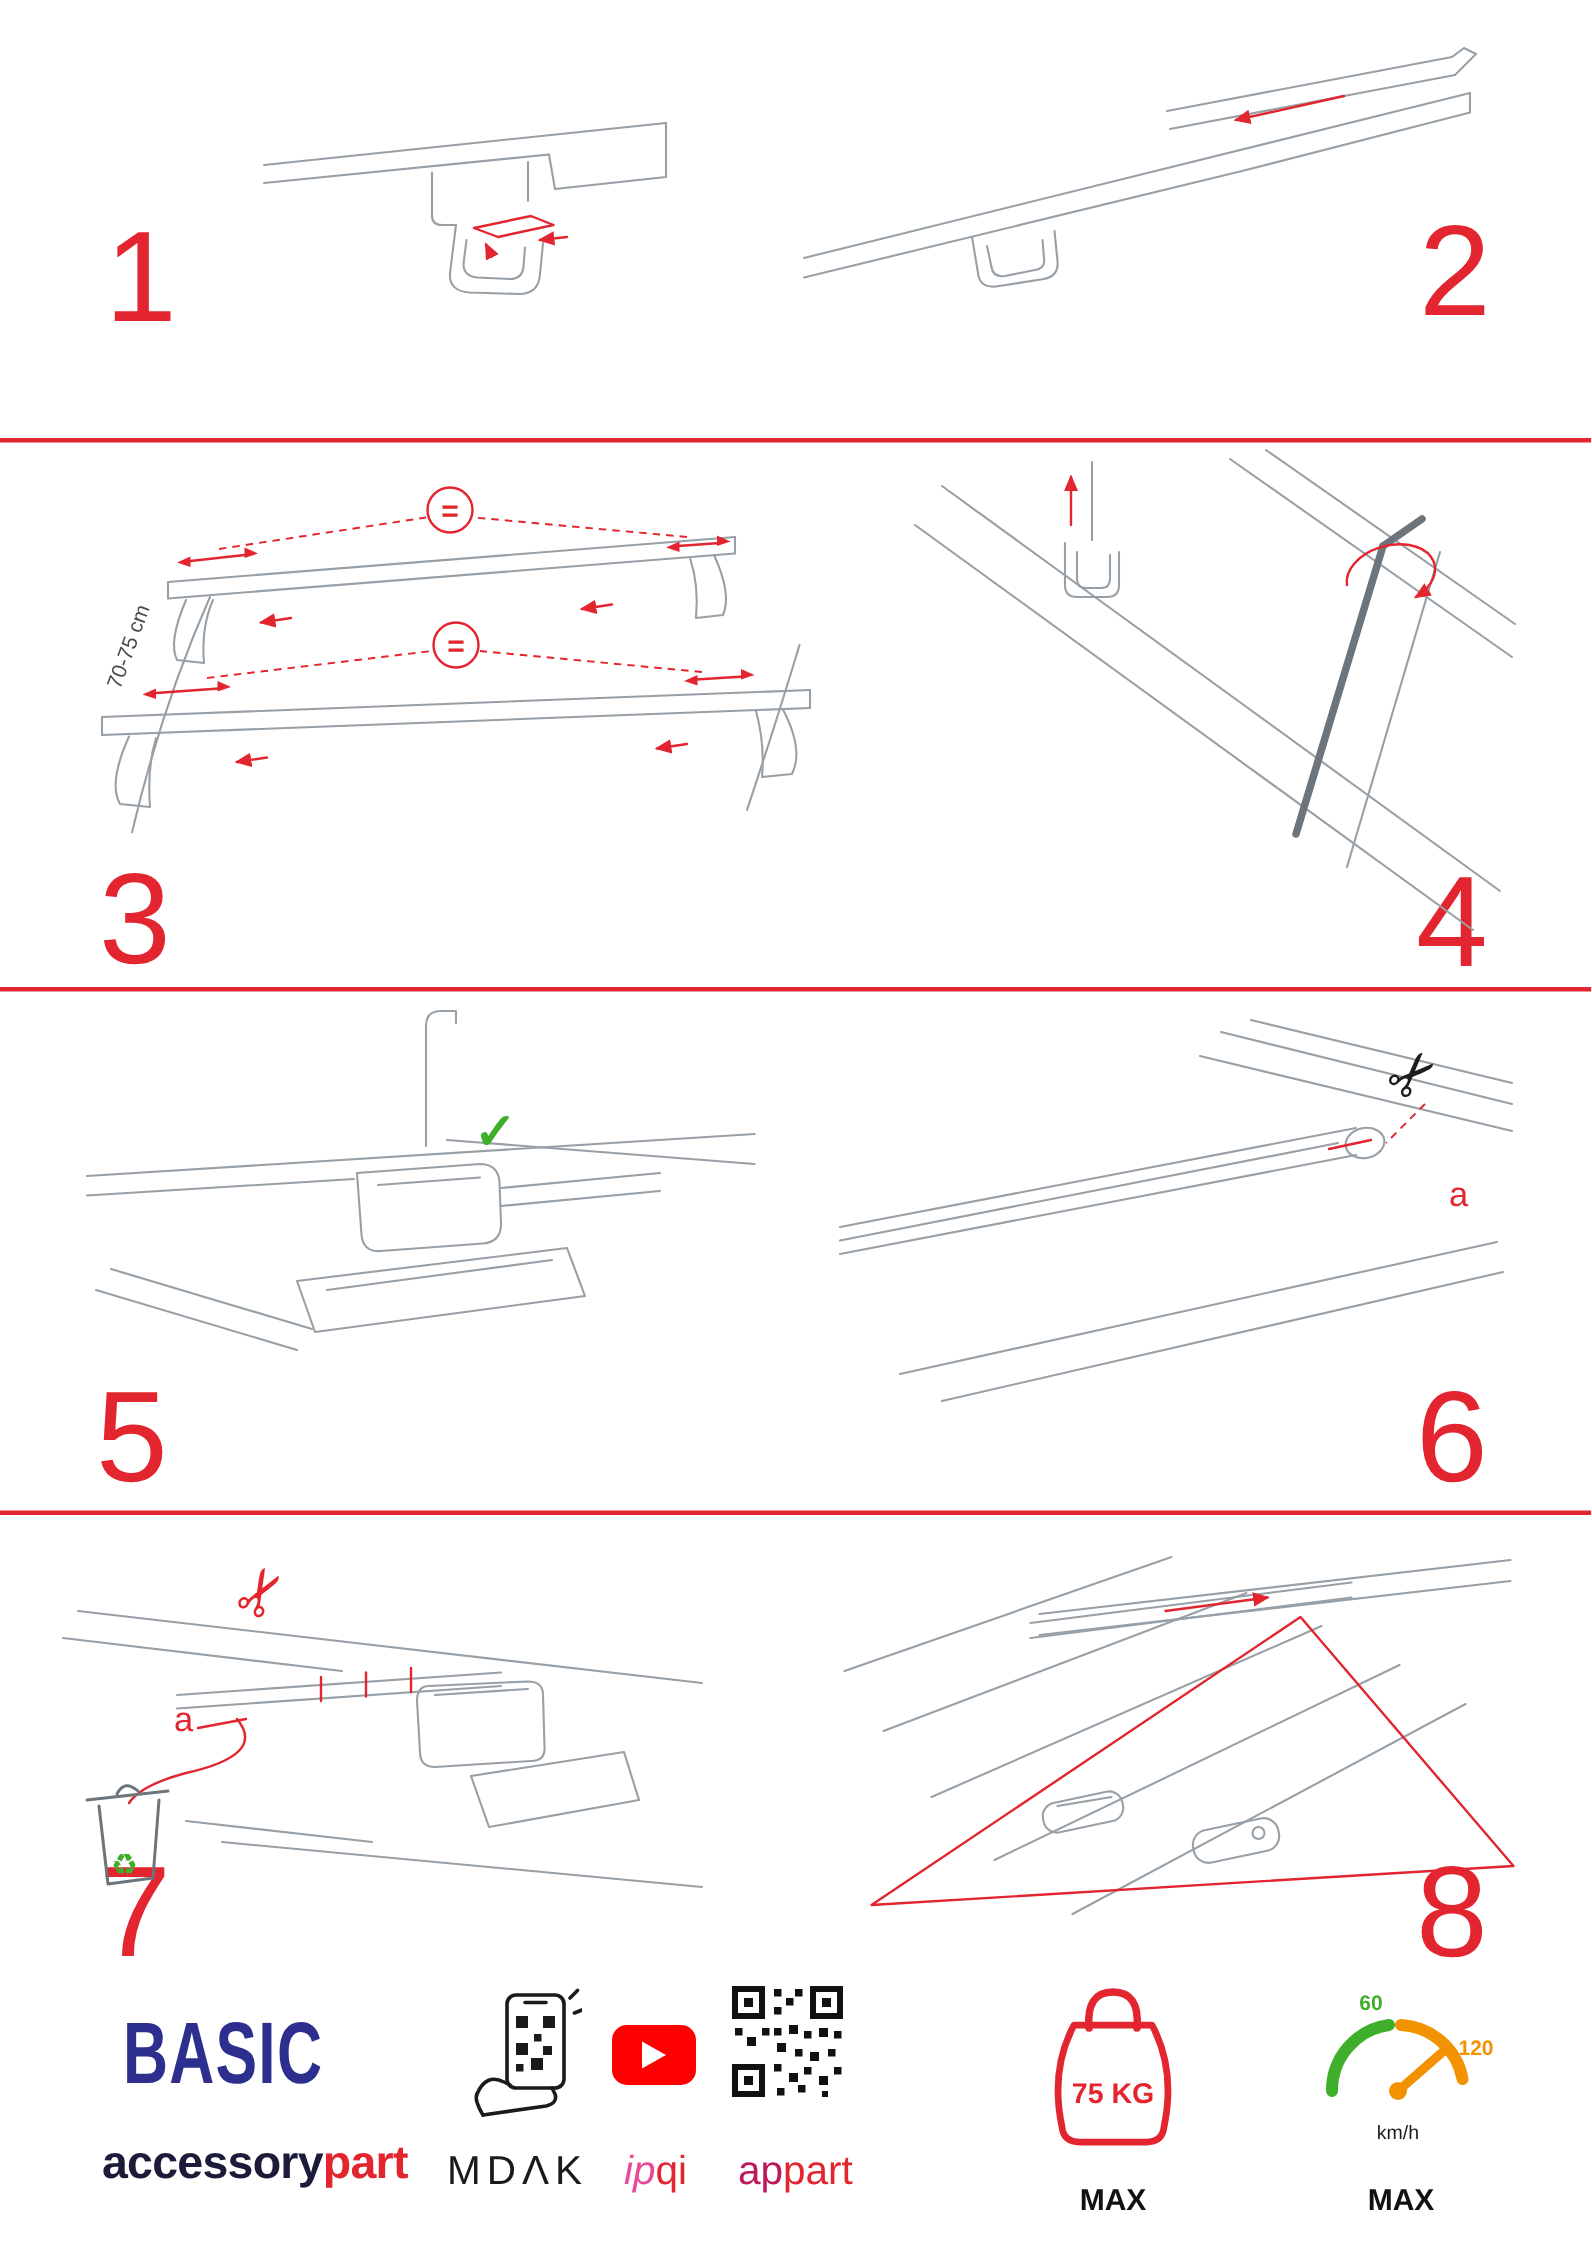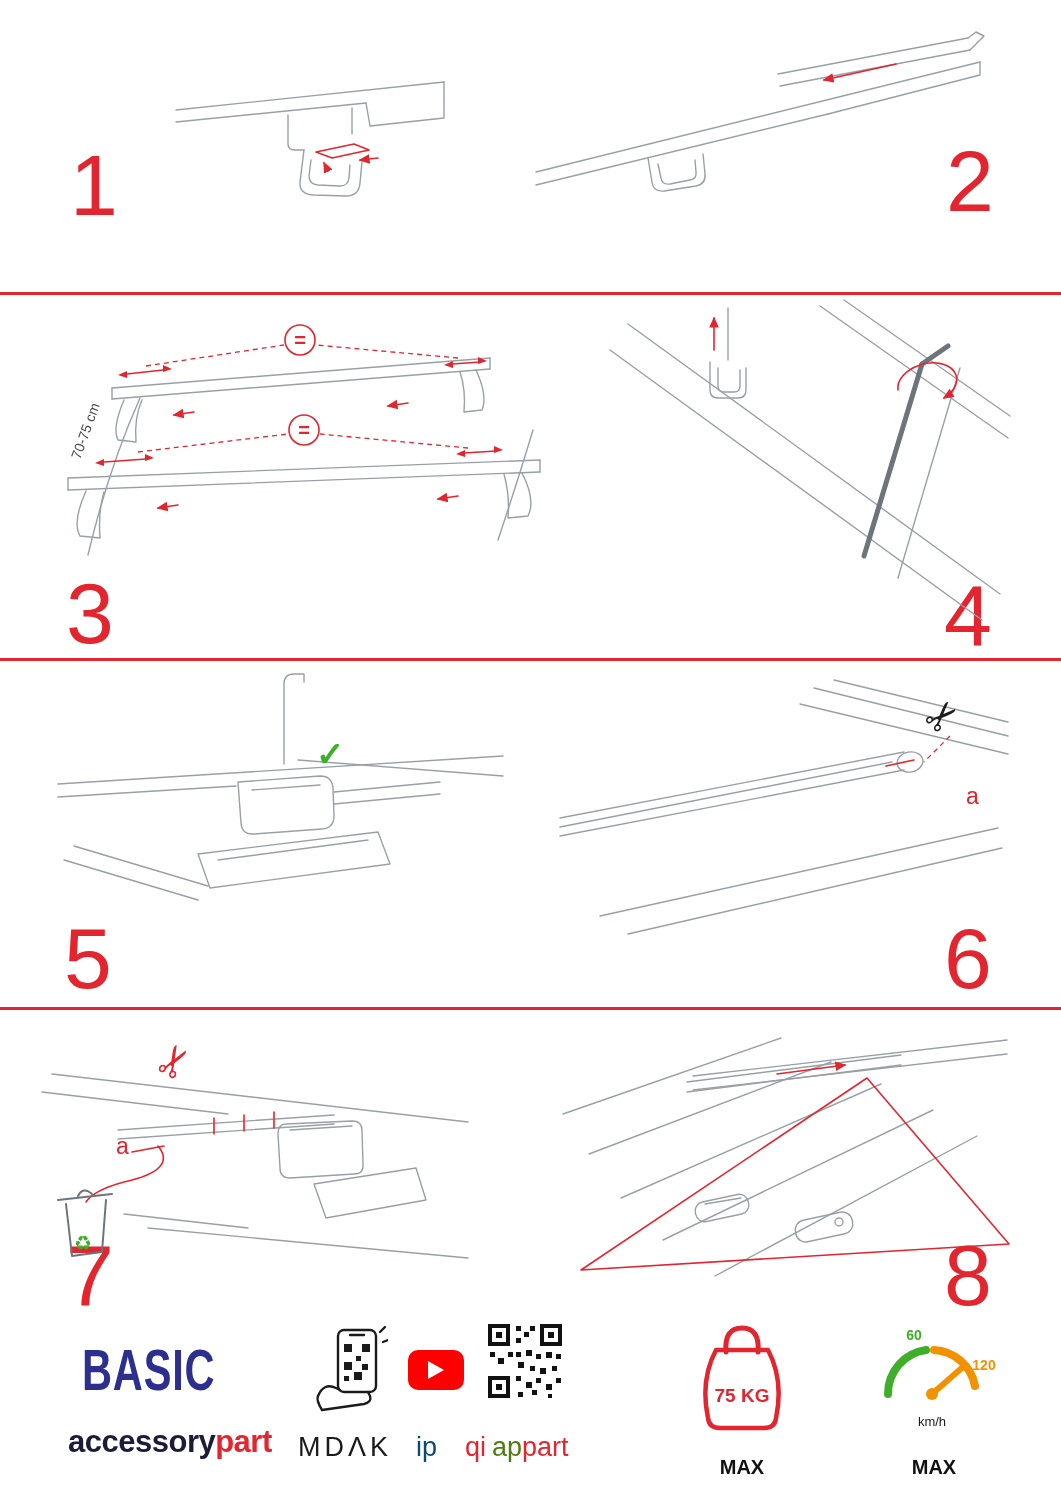--- a/index.html
+++ b/index.html
@@ -25,24 +25,24 @@
   .rfill{fill:var(--red);stroke:none;}
   svg text{font-family:"Liberation Sans",sans-serif;}
   .brand{position:absolute;left:82px;top:1336px;color:var(--blue);font-size:52px;font-weight:700;
          letter-spacing:1px;transform:scale(0.8,1.12);transform-origin:left top;white-space:nowrap;}
   .brandsub{position:absolute;left:68px;top:1424px;font-size:31px;font-weight:700;letter-spacing:-0.5px;white-space:nowrap;}
   .brandsub .dark{color:#1c1c3a;}
   .brandsub .red{color:var(--red);}
   .partner{position:absolute;font-size:27px;white-space:nowrap;}
   .mdak{left:298px;top:1432px;color:#1a1a1a;letter-spacing:4px;font-weight:400;}
   .ipqi{left:416px;top:1432px;font-weight:400;}
-  .ipqi .gray{color:#0c4a6e;}
-  .ipqi .red{color:var(--red);margin-left:28px;}
+  .ipqi .gray{color:#ec4899;font-style:italic;}
+  .ipqi .red{color:var(--red);}
   .apline{left:492px;top:1432px;font-weight:400;}
-  .apline .dark{color:#4d7c0f;}
+  .apline .dark{color:#be185d;}
   .apline .red{color:var(--red);}
   .yt{position:absolute;left:408px;top:1350px;width:56px;height:40px;background:#ff0000;
       border-radius:10px;display:flex;align-items:center;justify-content:center;}
   .yt .tri{width:0;height:0;border-top:9px solid transparent;border-bottom:9px solid transparent;
            border-left:16px solid #fff;}
   .footer-max{position:absolute;font-size:20px;font-weight:700;color:#111;text-align:center;}
 </style>
 </head>
 <body>
 

